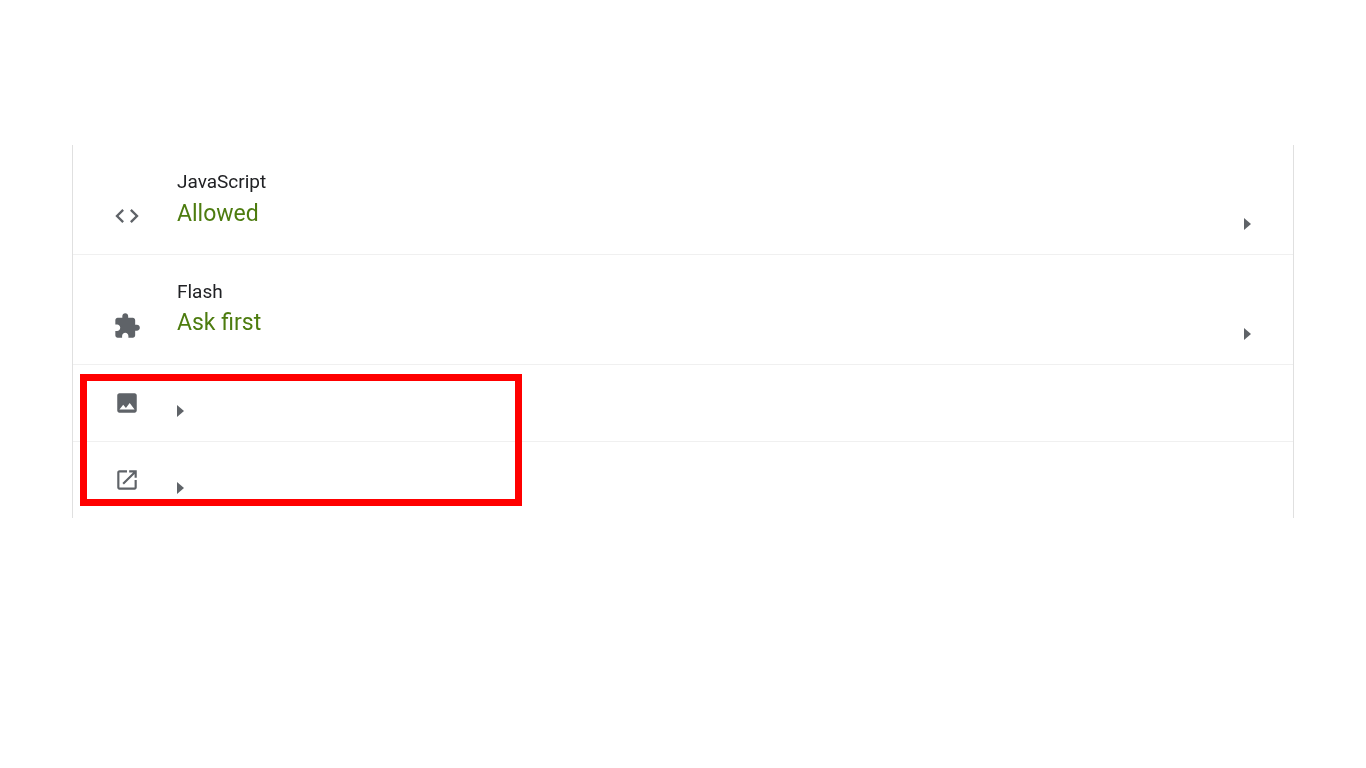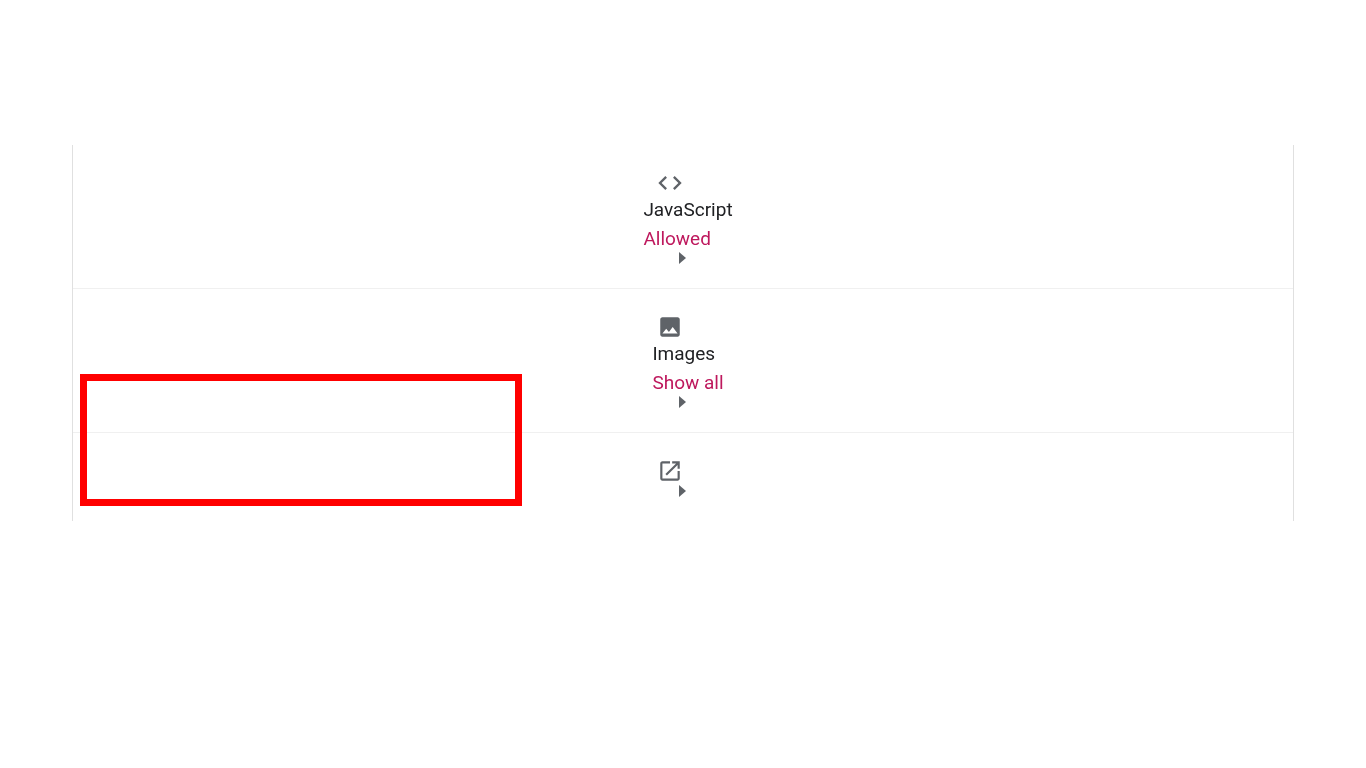--- a/index.html
+++ b/index.html
@@ -19,26 +19,25 @@
       left: 72px;
       top: 145px;
       width: 1222px;
       background: #ffffff;
       border: 1px solid #e0e0e0;
       border-top: none;
       border-bottom: none;
     }
     .settings-row {
       display: flex;
-      align-items: center;
+      align-items: flex-end;
       padding: 24px 30px 24px 40px;
       border-bottom: 1px solid #f0f0f0;
       cursor: pointer;
       position: relative;
-      flex-direction: column;
     }
     .settings-row:last-child {
       border-bottom: none;
     }
     .row-icon {
       width: 28px;
       height: 28px;
       margin-right: 36px;
       display: flex;
       align-items: center;
@@ -50,22 +49,22 @@
       display: flex;
       flex-direction: column;
     }
     .row-title {
       font-size: 19px;
       color: #202124;
       line-height: 1.4;
       font-weight: 400;
     }
     .row-subtitle {
-      font-size: 19px;
-      color: #be185d;
+      font-size: 23px;
+      color: #4d7c0f;
       line-height: 1.4;
       margin-top: 2px;
     }
     .row-arrow {
       width: 0;
       height: 0;
       border-top: 6px solid transparent;
       border-bottom: 6px solid transparent;
       border-left: 7px solid #5f6368;
       margin-right: 12px;
@@ -95,30 +94,38 @@
         <path d="M9.4 16.6L4.8 12l4.6-4.6L8 6l-6 6 6 6 1.4-1.4zm5.2 0l4.6-4.6-4.6-4.6L16 6l6 6-6 6-1.4-1.4z"></path>
       </svg>
     </div>
     <div class="row-content">
       <div class="row-title">JavaScript</div>
       <div class="row-subtitle">Allowed</div>
     </div>
     <div class="row-arrow"></div>
   </div>
 
+  <div class="settings-row">
+    <div class="row-icon">
+      <svg width="28" height="28" viewBox="0 0 24 24">
+        <path d="M20.5 11H19V7c0-1.1-.9-2-2-2h-4V3.5C13 2.12 11.88 1 10.5 1S8 2.12 8 3.5V5H4c-1.1 0-1.99.9-1.99 2v3.8H3.5c1.49 0 2.7 1.21 2.7 2.7s-1.21 2.7-2.7 2.7H2V20c0 1.1.9 2 2 2h3.8v-1.5c0-1.49 1.21-2.7 2.7-2.7 1.49 0 2.7 1.21 2.7 2.7V22H17c1.1 0 2-.9 2-2v-4h1.5c1.38 0 2.5-1.12 2.5-2.5S21.88 11 20.5 11z"></path>
+      </svg>
+    </div>
+    <div class="row-content">
+      <div class="row-title">Flash</div>
+      <div class="row-subtitle">Ask first</div>
+    </div>
+    <div class="row-arrow"></div>
+  </div>
 
   <div class="settings-row">
     <div class="row-icon">
       <svg width="26" height="26" viewBox="0 0 24 24">
         <path d="M21 19V5c0-1.1-.9-2-2-2H5c-1.1 0-2 .9-2 2v14c0 1.1.9 2 2 2h14c1.1 0 2-.9 2-2zM8.5 13.5l2.5 3.01L14.5 12l4.5 6H5l3.5-4.5z"></path>
       </svg>
-    </div>
-    <div class="row-content">
-      <div class="row-title">Images</div>
-      <div class="row-subtitle">Show all</div>
     </div>
     <div class="row-arrow"></div>
   </div>
 
   <div class="settings-row">
     <div class="row-icon">
       <svg width="26" height="26" viewBox="0 0 24 24">
         <path d="M19 19H5V5h7V3H5c-1.11 0-2 .9-2 2v14c0 1.1.89 2 2 2h14c1.1 0 2-.9 2-2v-7h-2v7zM14 3v2h3.59l-9.83 9.83 1.41 1.41L19 6.41V10h2V3h-7z"></path>
       </svg>
     </div>

